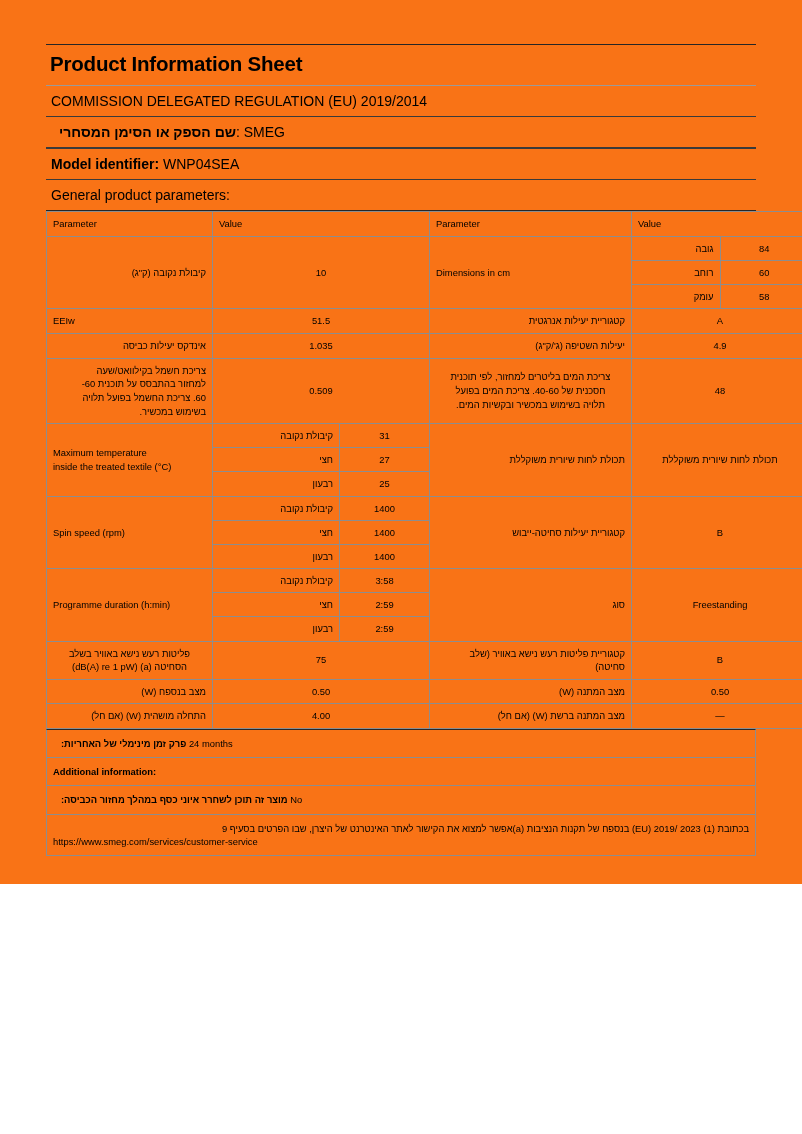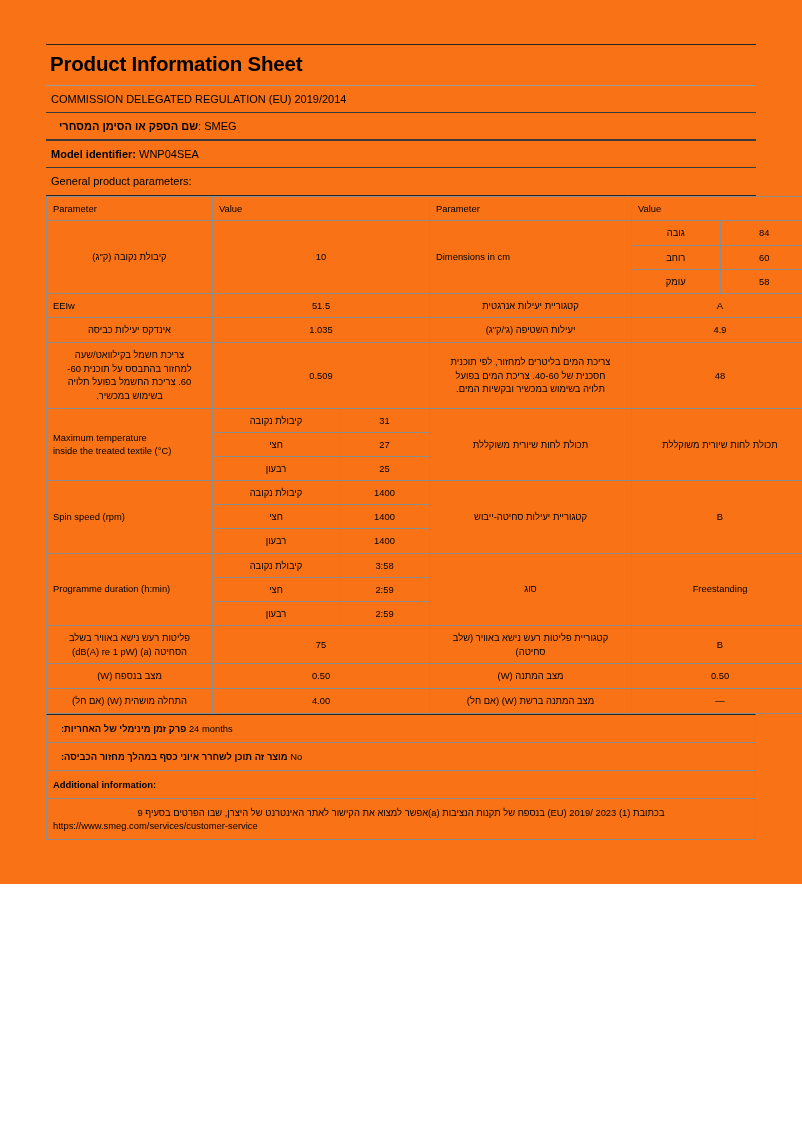--- a/index.html
+++ b/index.html
@@ -37,21 +37,21 @@
     border-top: 1.6px solid #262626;
   }
   .regline {
     border-top: 1px solid #9a9a9a;
   }
   .medline {
     border-top: 1.2px solid #3a3a3a;
   }
 
   .band {
-    font-size: 11px;
+    font-size: 14px;
     padding: 6px 5px 6px 5px;
     line-height: 1.3;
     min-height: 11px;
   }
   .inline-heb { direction: rtl; unicode-bidi: embed; display: inline-block; margin-left: 8px; }
 
   
   table.params {
     width: 710px;
     border-collapse: collapse;
@@ -90,21 +90,21 @@
   .sub-lbl-w { width: 114px; }
 
   .rtl-block {
     direction: rtl;
     unicode-bidi: embed;
     text-align: center;
   }
   .rtl-left {
     direction: rtl;
     unicode-bidi: embed;
-    text-align: center;
+    text-align: right;
   }
 
   
   .footband {
     font-size: 9.4px;
     padding: 7px 6px;
     border-left: 1px solid #8d8d8d;
     border-right: 1px solid #8d8d8d;
     border-bottom: 1px solid #8d8d8d;
     line-height: 1.4;
@@ -307,23 +307,23 @@
         <td class="rtl-left">התחלה מושהית (W) (אם חל)</td>
         <td class="ctr">4.00</td>
         <td class="rtl-left">מצב המתנה ברשת (W) (אם חל)</td>
         <td class="ctr">—</td>
       </tr>
     </tbody>
       </table>
 
     <div class="footband top-thick"><b class="inline-heb">פרק זמן מינימלי של האחריות:</b> <span>24 months</span></div>
 
+    <div class="footband"><b>Additional information:</b></div>
+
     <div class="footband"><b class="inline-heb">מוצר זה תוכן לשחרר איוני כסף במהלך מחזור הכביסה:</b> <span>No</span></div>
-
-    <div class="footband"><b>Additional information:</b></div>
 
     <div class="footband">
       <div class="rtl-left">בכתובת (1) 2023 /2019 (EU) בנספח של תקנות הנציבות (a)אפשר למצוא את הקישור לאתר האינטרנט של היצרן, שבו הפרטים בסעיף 9</div>
       <div class="url">https://www.smeg.com/services/customer-service</div>
     </div>
 
   </div>
 
   <div class="pagenum">Page 1 / 1</div>
 </div>

